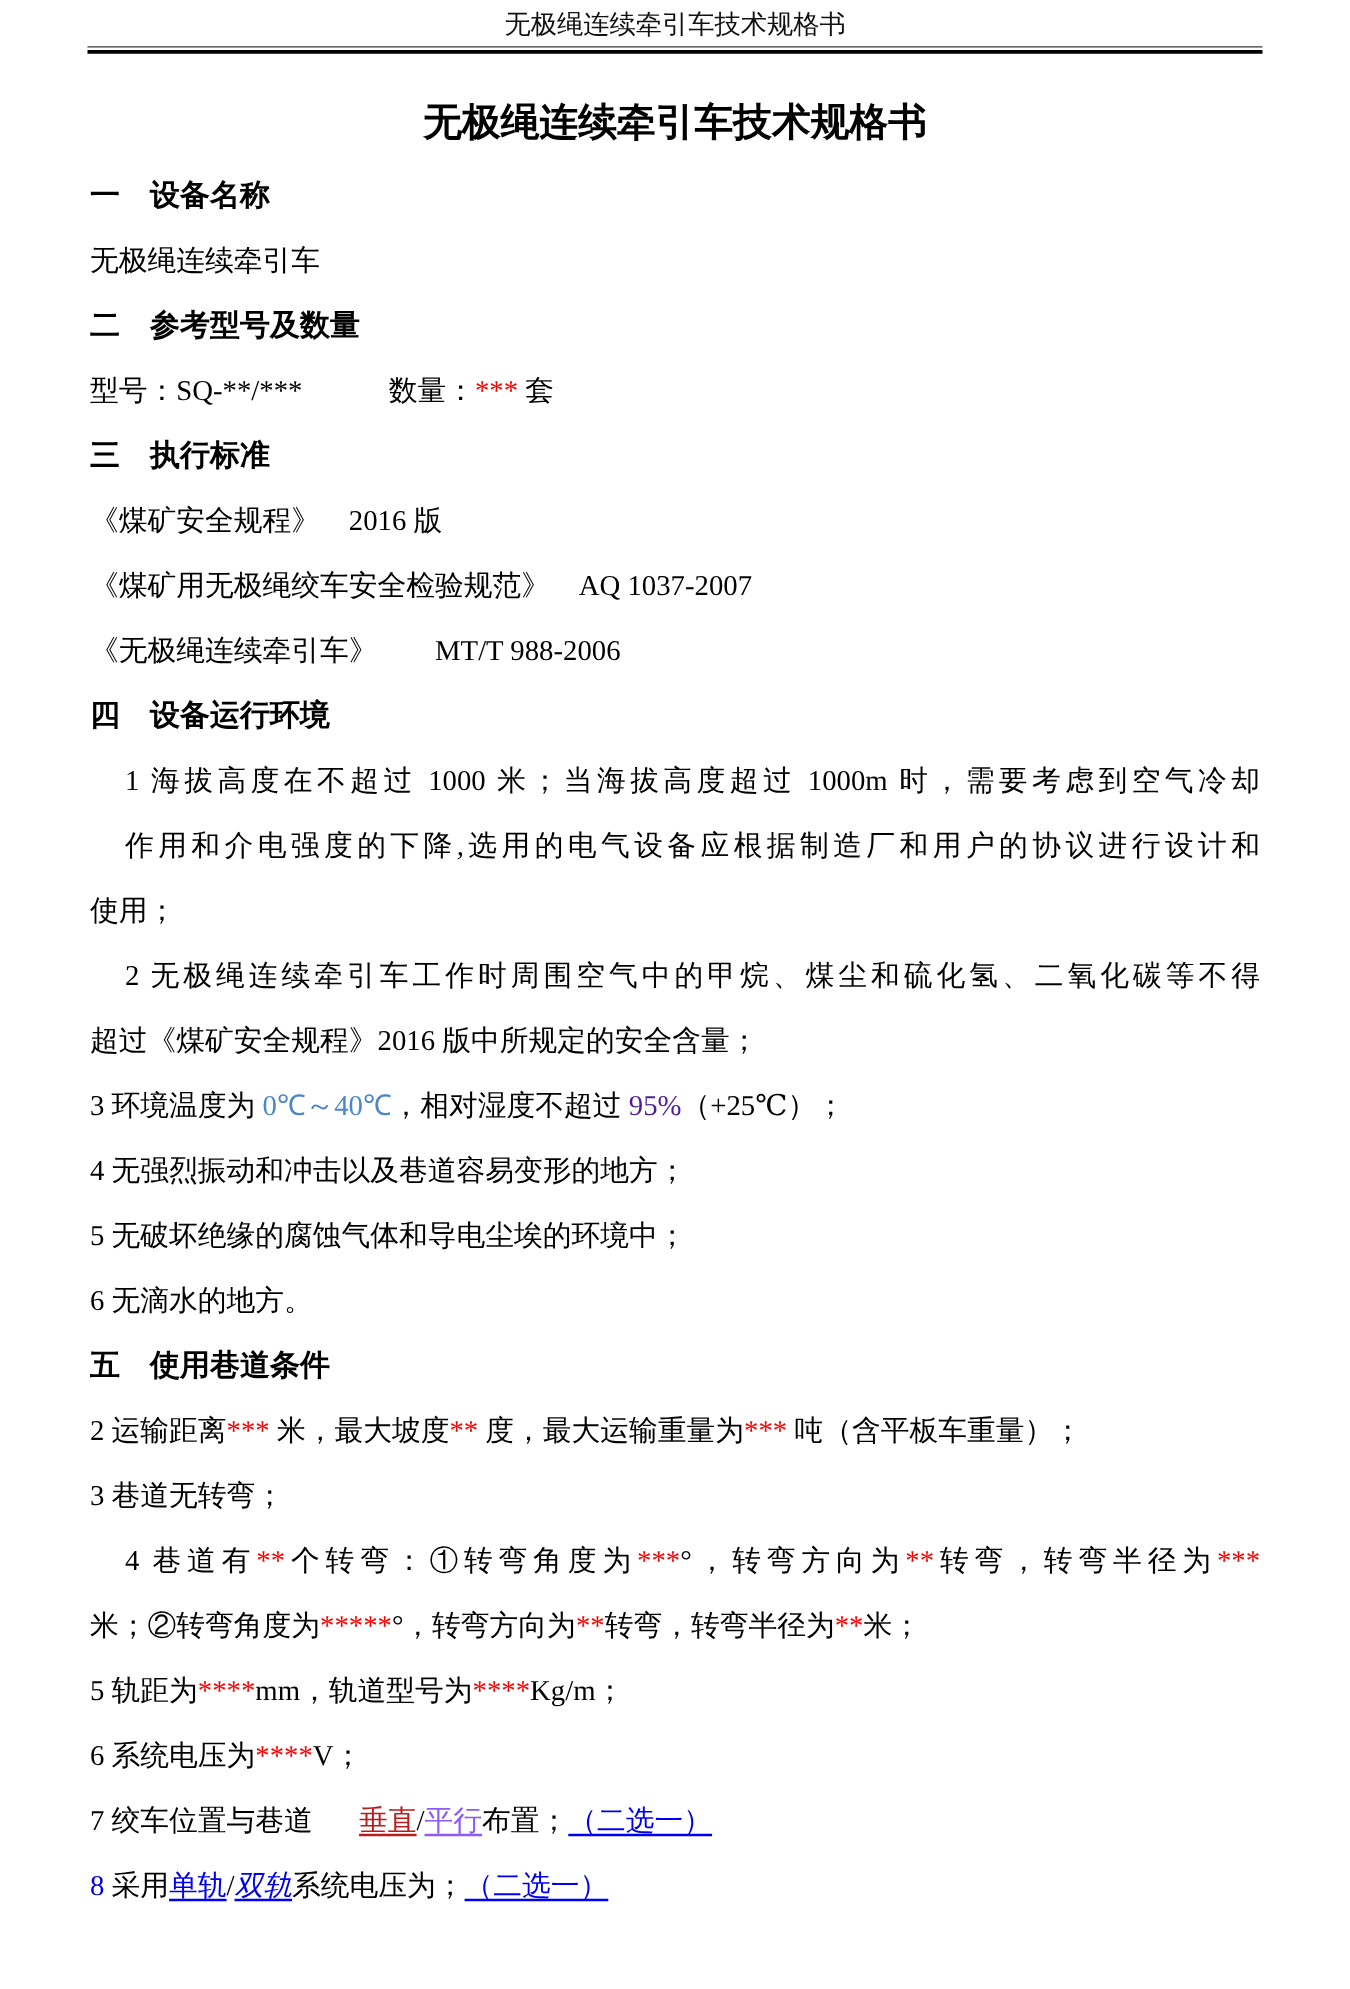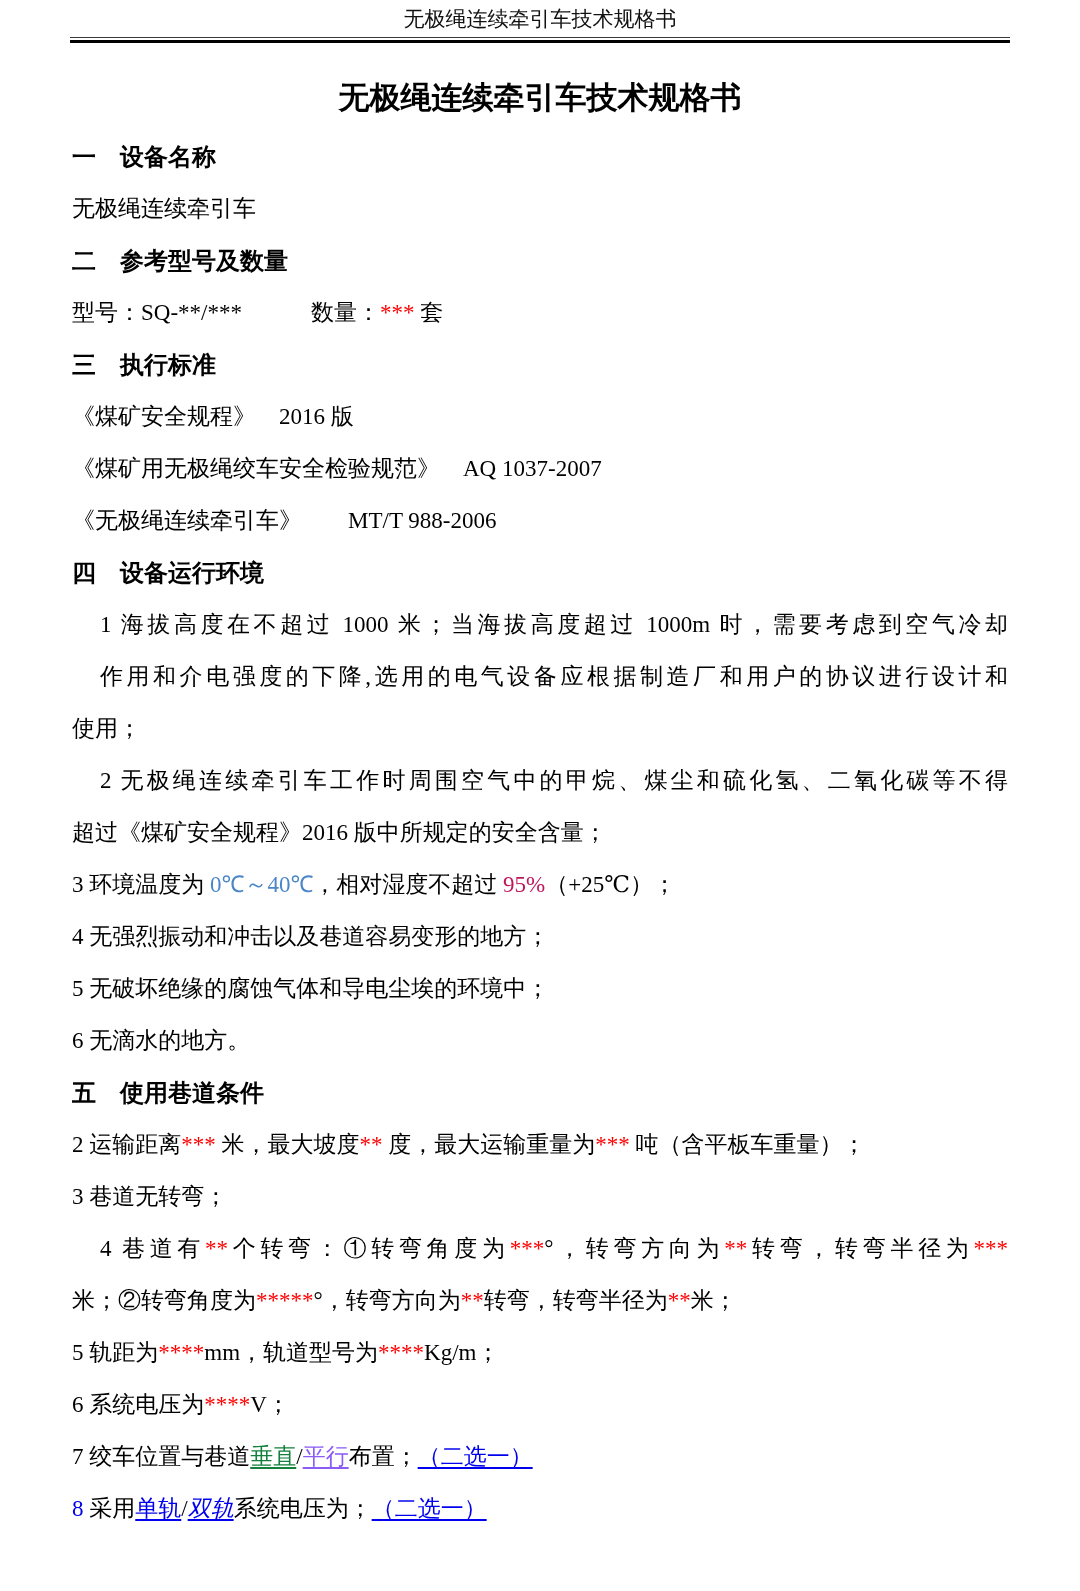--- a/index.html
+++ b/index.html
@@ -68,30 +68,30 @@
         <div class="line"><span>《煤矿用无极绳绞车安全检验规范》　AQ 1037-2007</span></div>
         <div class="line"><span>《无极绳连续牵引车》　　MT/T 988-2006</span></div>
       </section>
       <section>
         <h2 class="sec-h">四　设备运行环境</h2>
         <div class="line fill"><span>1 海拔高度在不超过 1000 米；当海拔高度超过 1000m 时，需要考虑到空气冷却</span></div>
         <div class="line fill"><span>作用和介电强度的下降,选用的电气设备应根据制造厂和用户的协议进行设计和</span></div>
         <div class="line"><span>使用；</span></div>
         <div class="line fill"><span>2 无极绳连续牵引车工作时周围空气中的甲烷、煤尘和硫化氢、二氧化碳等不得</span></div>
         <div class="line"><span>超过《煤矿安全规程》2016 版中所规定的安全含量；</span></div>
-        <div class="line"><span>3 环境温度为 </span><span style="color: rgb(74, 134, 200); font-family: Liberation Serif, serif;">0℃～40℃</span><span>，相对湿度不超过 </span><span style="color: #be185d;">95%</span><span>（+25℃）；</span></div>
+        <div class="line"><span>3 环境温度为 </span><span style="color: rgb(74, 134, 200); font-family: Liberation Serif, serif;">0℃～40℃</span><span>，相对湿度不超过 </span><span style="color: #4c1d95;">95%</span><span>（+25℃）；</span></div>
         <div class="line"><span>4 无强烈振动和冲击以及巷道容易变形的地方；</span></div>
         <div class="line"><span>5 无破坏绝缘的腐蚀气体和导电尘埃的环境中；</span></div>
         <div class="line"><span>6 无滴水的地方。</span></div>
       </section>
       <section>
         <h2 class="sec-h">五　使用巷道条件</h2>
         <div class="line"><span>2 运输距离</span><span style="color: rgb(255, 0, 0);">***</span><span> 米，最大坡度</span><span style="color: rgb(255, 0, 0);">**</span><span> 度，最大运输重量为</span><span style="color: rgb(255, 0, 0);">***</span><span> 吨（含平板车重量）；</span></div>
         <div class="line"><span>3 巷道无转弯；</span></div>
         <div class="line fill"><span>4 巷道有</span><span style="color: rgb(255, 0, 0);">**</span><span>个转弯：①转弯角度为</span><span style="color: rgb(255, 0, 0);">***</span><span>°，转弯方向为</span><span style="color: rgb(255, 0, 0);">**</span><span>转弯，转弯半径为</span><span style="color: rgb(255, 0, 0);">***</span></div>
         <div class="line"><span>米；②转弯角度为</span><span style="color: rgb(255, 0, 0);">*****</span><span>°，转弯方向为</span><span style="color: rgb(255, 0, 0);">**</span><span>转弯，转弯半径为</span><span style="color: rgb(255, 0, 0);">**</span><span>米；</span></div>
         <div class="line"><span>5 轨距为</span><span style="color: rgb(255, 0, 0);">****</span><span>mm，轨道型号为</span><span style="color: rgb(255, 0, 0);">****</span><span>Kg/m；</span></div>
         <div class="line"><span>6 系统电压为</span><span style="color: rgb(255, 0, 0);">****</span><span>V；</span></div>
-        <div class="line"><span>7 绞车位置与巷道</span><span class="u" style="color: #15803d;">垂直</span><span>/</span><span class="u" style="color: #8b5cf6;">平行</span><span>布置；</span><span class="u" style="color: rgb(0, 0, 238);">（二选一）</span></div>
+        <div class="line"><span>7 绞车位置与巷道</span><span class="u" style="color: #b91c1c; margin-left: 37px;">垂直</span><span>/</span><span class="u" style="color: #8b5cf6;">平行</span><span>布置；</span><span class="u" style="color: rgb(0, 0, 238);">（二选一）</span></div>
         <div class="line"><span style="color: rgb(0, 0, 238);">8</span><span> 采用</span><span class="u" style="color: rgb(0, 0, 238);">单轨</span><span>/</span><span class="u" style="color: rgb(0, 0, 238); font-style: italic;">双轨</span><span>系统电压为；</span><span class="u" style="color: rgb(0, 0, 238);">（二选一）</span></div>
       </section>
     </div>
 </main>
 
 </body></html>

